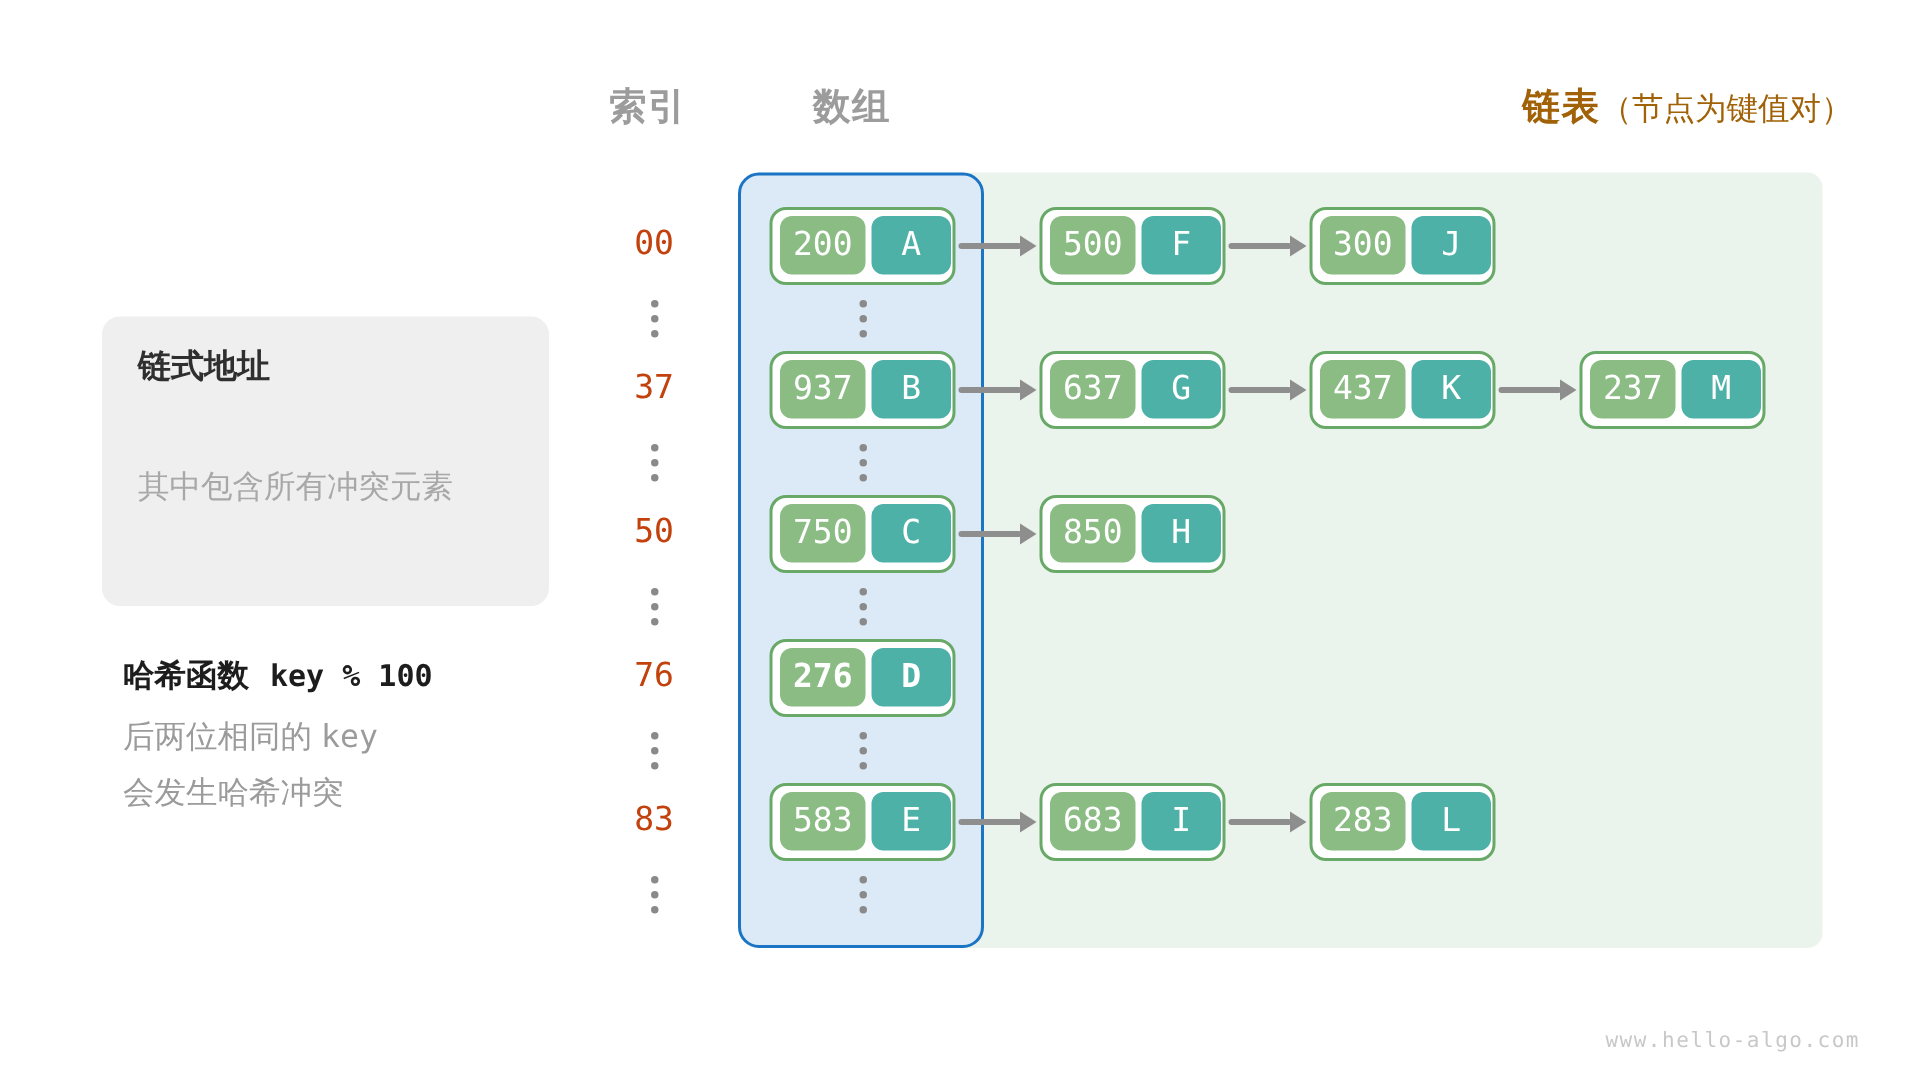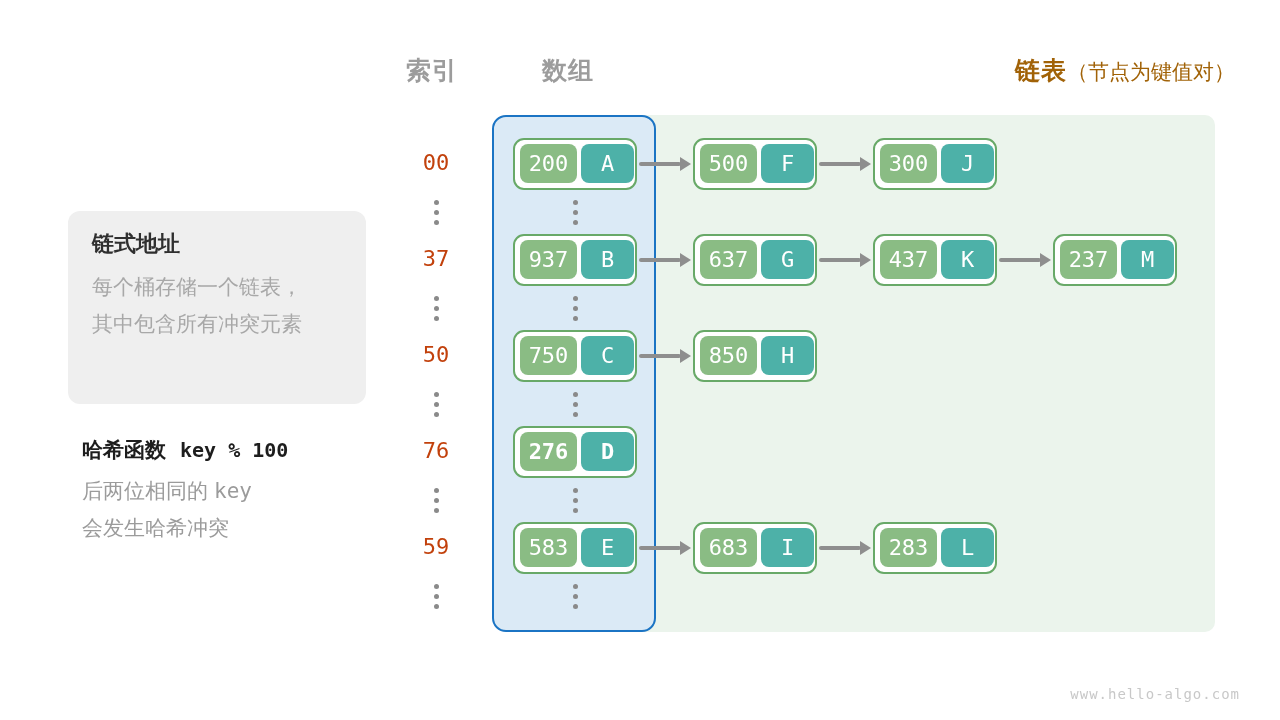--- a/index.html
+++ b/index.html
@@ -82,21 +82,20 @@
 
   <div class="hdr" id="hdr-index">索引</div>
   <div class="hdr" id="hdr-array">数组</div>
   <div class="hdr" id="hdr-list"><span>链表</span><span class="note">（节点为键值对）</span></div>
 
   <div id="list-region"></div>
   <div id="array-region"></div>
 
   <div id="info-box">
     <div id="info-title">链式地址</div>
-    <div class="info-line" style="top:62px">每个桶存储一个链表，</div>
     <div class="info-line" style="top:99px">其中包含所有冲突元素</div>
   </div>
 
   <div id="hash-title"><span>哈希函数</span><span class="code">key % 100</span></div>
   <div class="hash-line" style="top:477px"><span>后两位相同的</span><span class="code">key</span></div>
   <div class="hash-line" style="top:514px">会发生哈希冲突</div>
 
   <div id="rows-layer">
       <div class="idx" style="left: 401px; top: 150px;">00</div>
       <div class="kv-node" style="left: 513px; top: 138px;">
@@ -187,21 +186,21 @@
       <div class="vdots" style="left: 433.5px; top: 488px;">
         <i></i>
         <i></i>
         <i></i>
       </div>
       <div class="vdots" style="left: 572.5px; top: 488px;">
         <i></i>
         <i></i>
         <i></i>
       </div>
-      <div class="idx" style="left: 401px; top: 534px;">59</div>
+      <div class="idx" style="left: 401px; top: 534px;">83</div>
       <div class="kv-node" style="left: 513px; top: 522px;">
         <div class="kv-key">583</div>
         <div class="kv-val">E</div>
       </div>
       <div class="kv-node" style="left: 693px; top: 522px;">
         <div class="kv-key">683</div>
         <div class="kv-val">I</div>
       </div>
       <div class="arrow-line" style="left: 639px; width: 42px; top: 546.25px;"></div>
       <div class="arrow-head" style="left: 680px; top: 541px;"></div>

